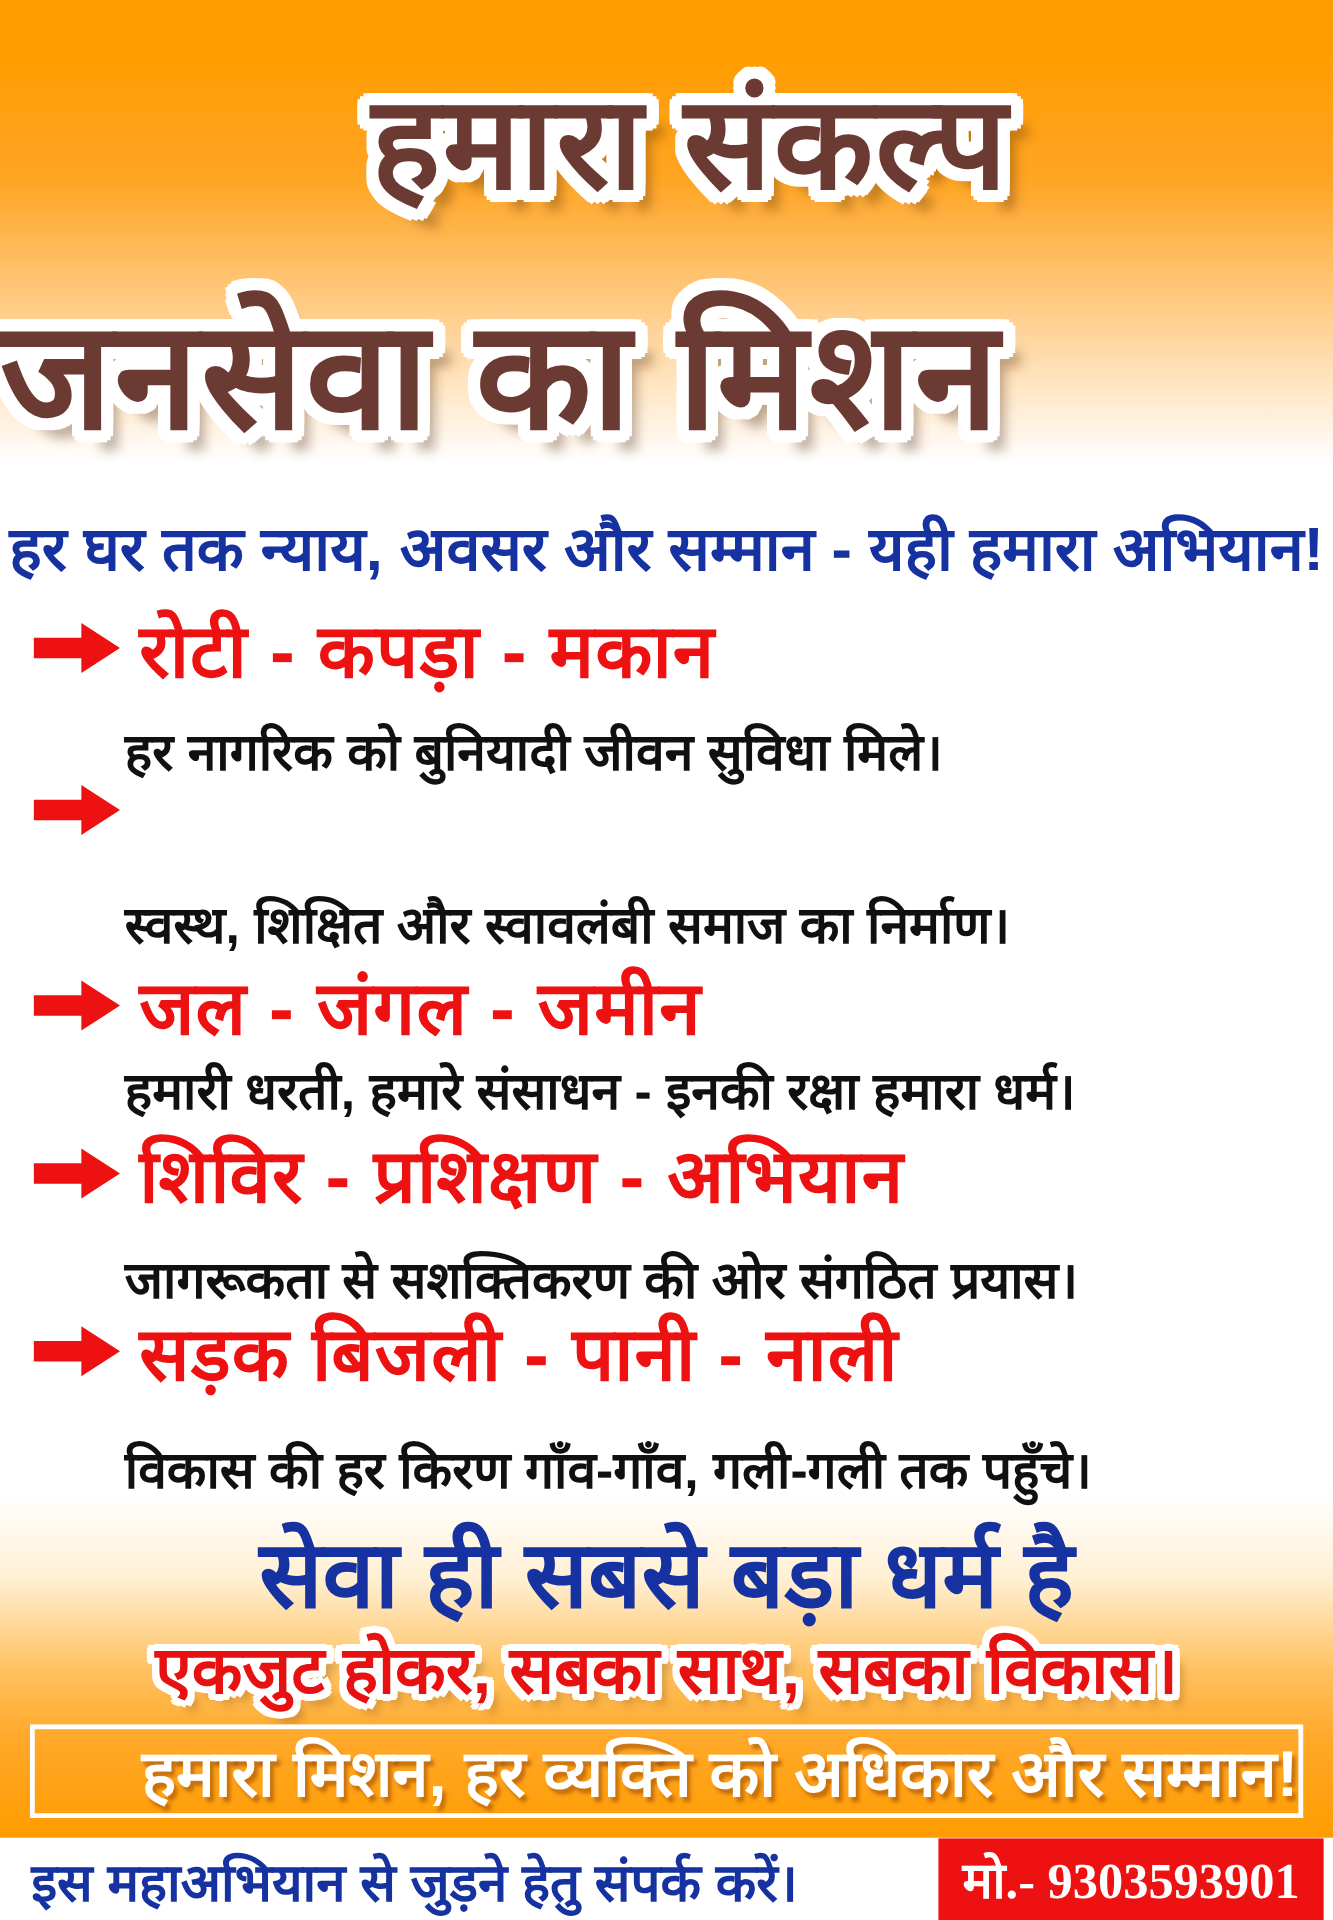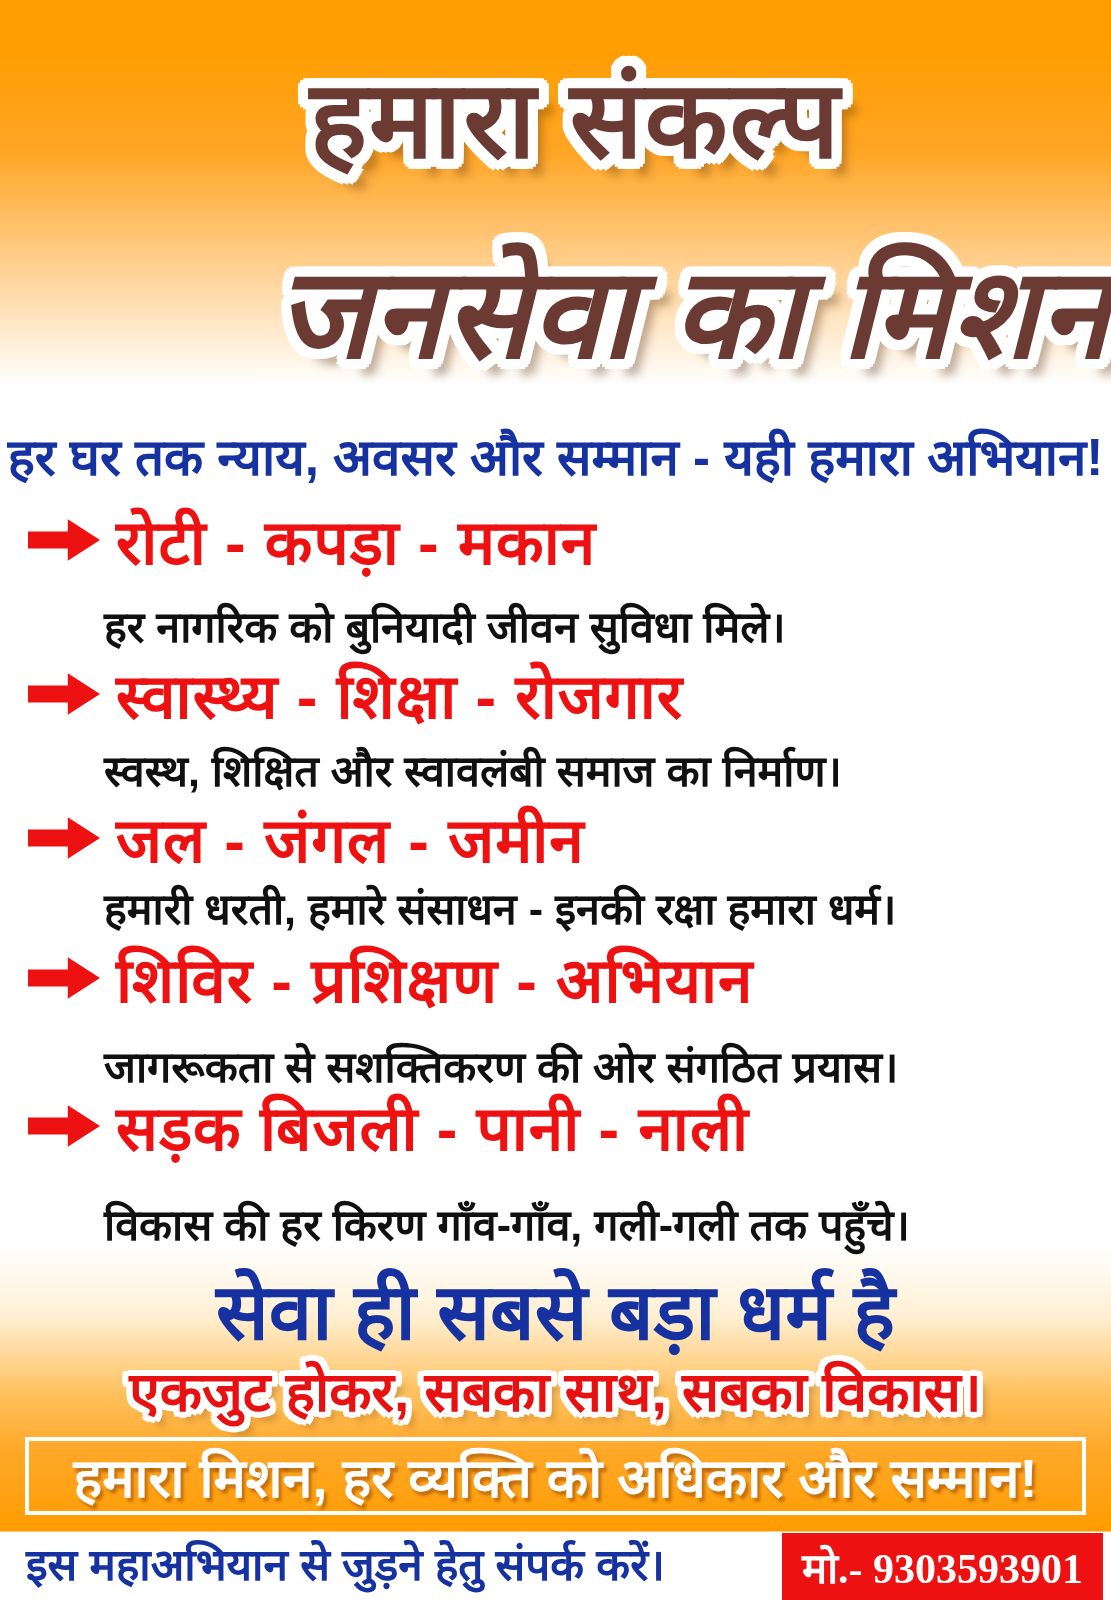--- a/index.html
+++ b/index.html
@@ -35,27 +35,26 @@
     text-align: center;
     font-size: 108px;
     font-weight: bold;
     color: #6B3B33;
     letter-spacing: 2px;
     white-space: nowrap;
     padding-left: 40px;
   }
   .title-line2 {
     top: 222px;
-    text-align: right;
+    text-align: left;
     font-size: 126px;
     font-weight: bold;
     color: #6B3B33;
     letter-spacing: 2px;
     white-space: nowrap;
-    font-style: italic;
   }
   .stroke-white-lg {
     text-shadow:
       -8px -8px 0 #fff, 0 -10px 0 #fff, 8px -8px 0 #fff,
       -10px 0 0 #fff, 10px 0 0 #fff,
       -8px 8px 0 #fff, 0 10px 0 #fff, 8px 8px 0 #fff,
       -10px 5px 0 #fff, 10px 5px 0 #fff, -10px -5px 0 #fff, 10px -5px 0 #fff,
       -5px 10px 0 #fff, 5px 10px 0 #fff, -5px -10px 0 #fff, 5px -10px 0 #fff,
       14px 16px 10px rgba(70, 35, 10, 0.35);
   }
@@ -130,40 +129,40 @@
   
   .mission-box {
     position: absolute;
     left: 25px;
     right: 25px;
     top: 1437px;
     height: 78px;
     border: 4px solid #ffffff;
     display: flex;
     align-items: center;
-    justify-content: center;
+    justify-content: flex-end;
   }
   .mission-text {
     font-size: 54px;
     font-weight: bold;
     color: #ffffff;
     white-space: nowrap;
     text-shadow: 3px 4px 3px rgba(130, 50, 0, 0.45);
   }
 
   
   .footer {
     position: absolute;
     left: 0;
     right: 0;
     top: 1533px;
     height: 67px;
     background: #ffffff;
     display: flex;
-    align-items: flex-start;
+    align-items: center;
     justify-content: space-between;
     padding: 0 8px 0 26px;
   }
   .contact-text {
     font-size: 44px;
     font-weight: bold;
     color: #1532A0;
     white-space: nowrap;
   }
   .phone-box {
@@ -195,21 +194,20 @@
 
   <div class="abs subtitle">हर घर तक न्याय, अवसर और सम्मान - यही हमारा अभियान!</div>
   <div class="abs bullet-sub sub-1">हर नागरिक को बुनियादी जीवन सुविधा मिले।</div>
 
   <div class="abs bullet-row row-2">
     <span class="arrow-wrap">
       <svg viewBox="0 0 76 48">
           <polygon points="0,15 42,15 42,2 76,24 42,46 42,33 0,33" fill="#EE1111"></polygon>
         </svg>
     </span>
-    <span class="bullet-title">स्वास्थ्य - शिक्षा - रोजगार</span>
   </div>
   <div class="abs bullet-sub sub-2">स्वस्थ, शिक्षित और स्वावलंबी समाज का निर्माण।</div>
 
   <div class="abs bullet-row row-3">
     <span class="arrow-wrap">
       <svg viewBox="0 0 76 48">
           <polygon points="0,15 42,15 42,2 76,24 42,46 42,33 0,33" fill="#EE1111"></polygon>
         </svg>
     </span>
     <span class="bullet-title">जल - जंगल - जमीन</span>

